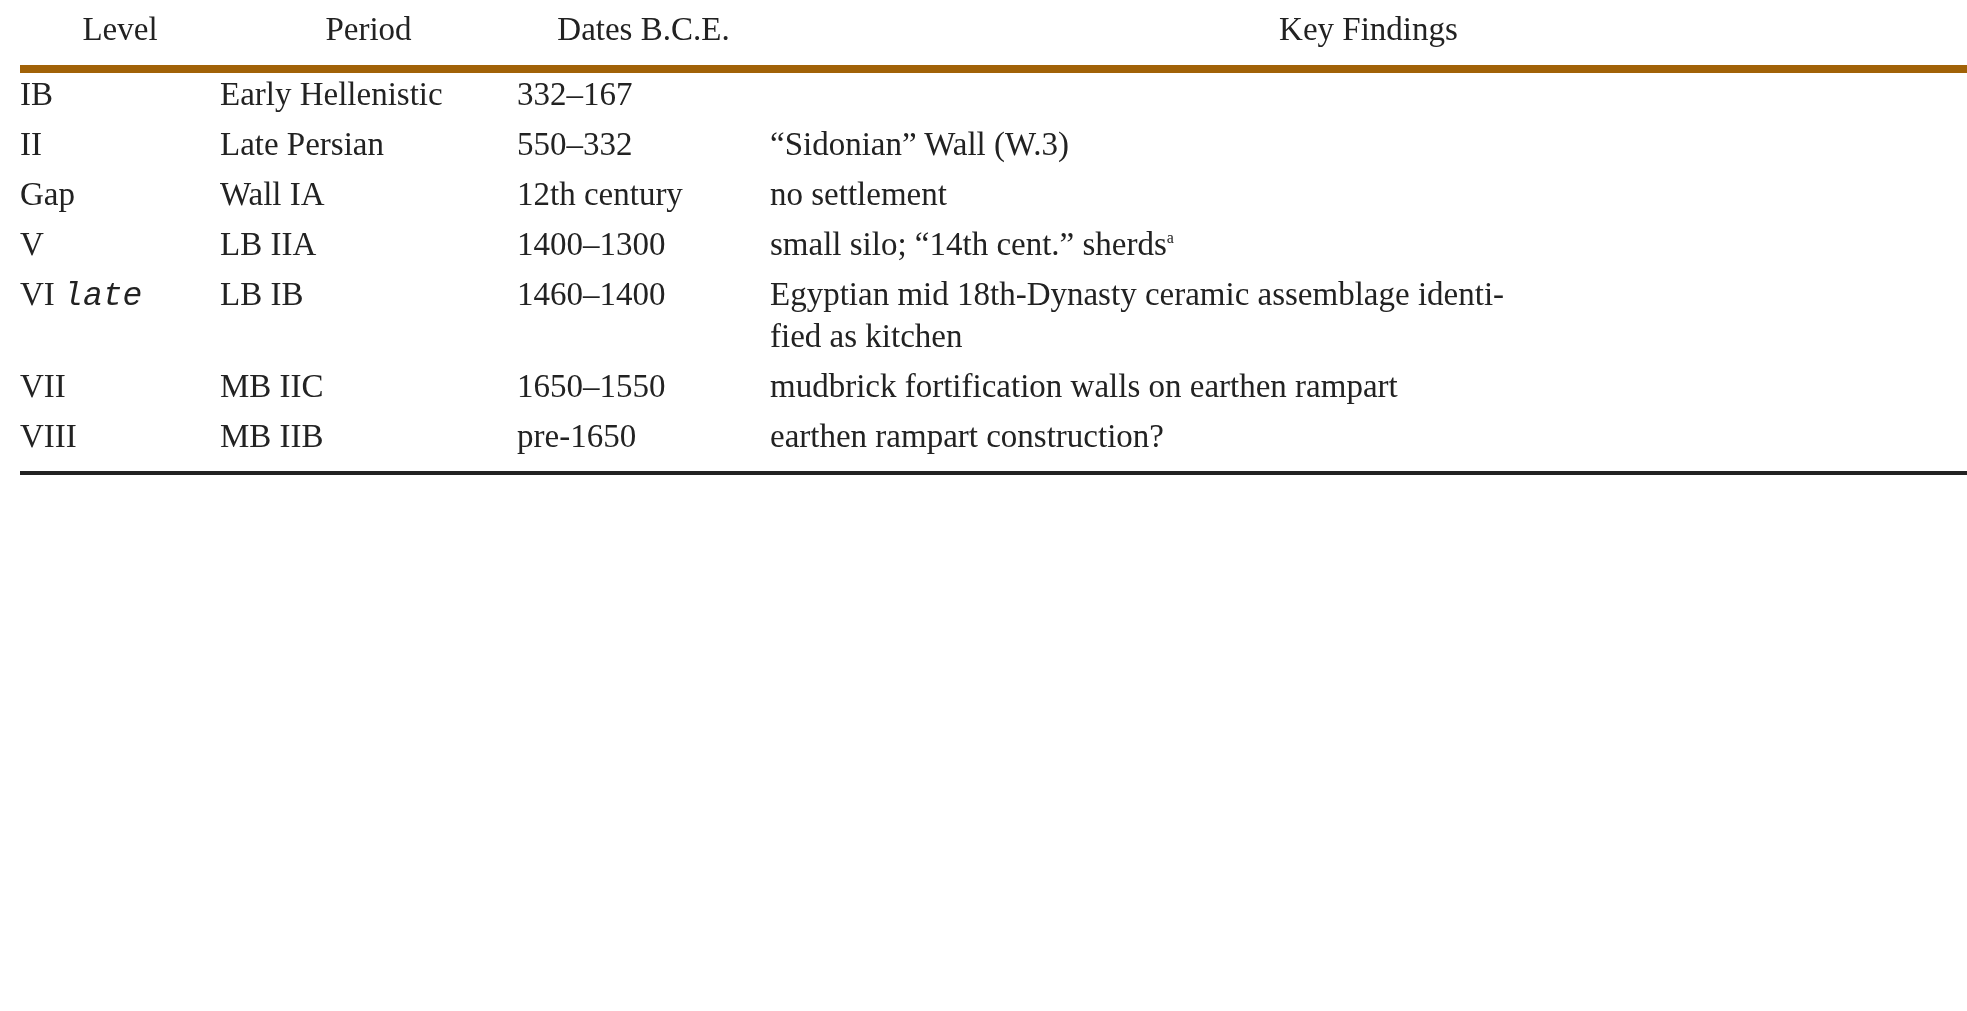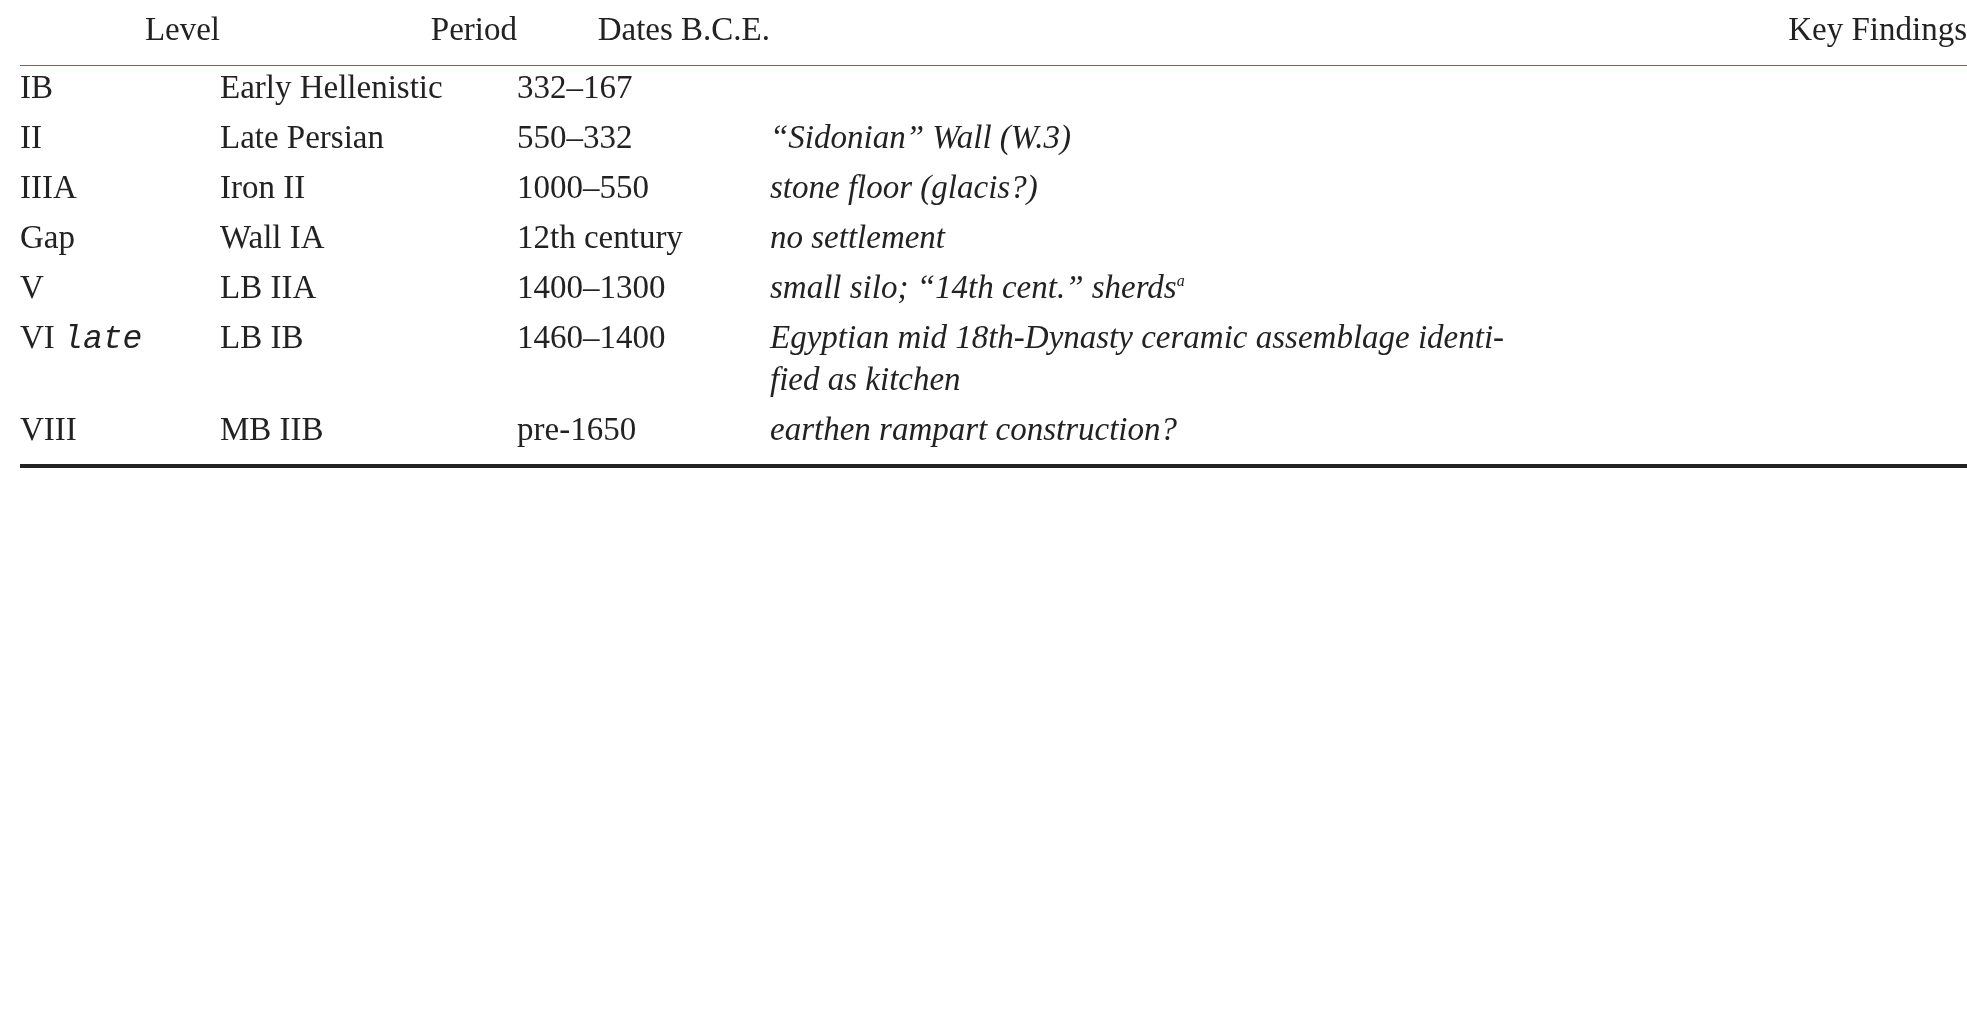--- a/index.html
+++ b/index.html
@@ -9,38 +9,38 @@
     color: #222222;
   }
   .table-wrap {
     position: absolute; left: 20px; top: 0; width: 1947px;
   }
   table {
     border-collapse: collapse; width: 100%;
     font-size: 33px; line-height: 42px;
   }
   thead th {
-    text-align: right; font-weight: normal;
+    text-align: center; font-weight: normal;
     padding: 8px 0 15px 0;
-    border-bottom: 1px solid #a16207;
+    border-bottom: 8px solid #a16207;
     vertical-align: top;
     margin-left: 28px;
   }
   tbody td {
     padding: 0; vertical-align: top;
     height: 50px;
   }
   tbody tr.first td { padding-top: 6px; }
   tbody tr.wrap td { height: 92px; }
   tbody tr.last td { padding-bottom: 8px; border-bottom: 4px solid #222222; height: 48px; margin-left: 48px; }
   col.c-level { width: 200px; }
   col.c-period { width: 297px; }
   col.c-dates { width: 253px; }
   .findings { padding-right: 10px; }
-  .findings-text { display: block; max-width: 740px; font-style: italic; }
+  .findings-text { display: block; max-width: 740px; }
   sup.fn { font-size: 16px; vertical-align: 12px; line-height: 0; }
   em { font-style: italic; font-family: Liberation Mono, monospace; }
 </style>
 </head>
 <body>
 
 <div class="table-wrap">
   <table>
     <colgroup>
       <col class="c-level">
@@ -70,28 +70,20 @@
 
   <tr>
     <td><span class="b-level">II</span></td>
     <td><span class="b-period">Late Persian</span></td>
     <td><span class="b-dates">550–332</span></td>
     <td class="findings">
             <span class="findings-text"><span class="b-findings">“Sidonian” Wall (W.3)</span></span>
           </td>
   </tr>
 
-  <tr>
-    <td><span class="b-level">IIIA</span></td>
-    <td><span class="b-period">Iron II</span></td>
-    <td><span class="b-dates">1000–550</span></td>
-    <td class="findings">
-            <span class="findings-text"><span class="b-findings">stone floor (glacis?)</span></span>
-          </td>
-  </tr>
 
 
   <tr>
     <td><span class="b-level">Gap</span></td>
     <td><span class="b-period">Wall IA</span></td>
     <td><span class="b-dates">12th century</span></td>
     <td class="findings">
             <span class="findings-text"><span class="b-findings">no settlement</span></span>
           </td>
   </tr>
@@ -110,20 +102,28 @@
   <tr class="wrap">
     <td><span class="b-level">VI</span><span class="b-qual-wrap"> <em class="b-qual">late</em></span></td>
     <td><span class="b-period">LB IB</span></td>
     <td><span class="b-dates">1460–1400</span></td>
     <td class="findings">
             <span class="findings-text"><span class="b-findings">Egyptian mid 18th-Dynasty ceramic assemblage identi­fied as kitchen</span></span>
           </td>
   </tr>
 
 
+  <tr>
+    <td><span class="b-level">VII</span></td>
+    <td><span class="b-period">MB IIC</span></td>
+    <td><span class="b-dates">1650–1550</span></td>
+    <td class="findings">
+            <span class="findings-text"><span class="b-findings">mudbrick fortification walls on earthen rampart</span></span>
+          </td>
+  </tr>
 
   <tr class="last">
     <td><span class="b-level">VIII</span></td>
     <td><span class="b-period">MB IIB</span></td>
     <td><span class="b-dates">pre-1650</span></td>
     <td class="findings">
             <span class="findings-text"><span class="b-findings">earthen rampart construction?</span></span>
           </td>
   </tr>
 </tbody>

